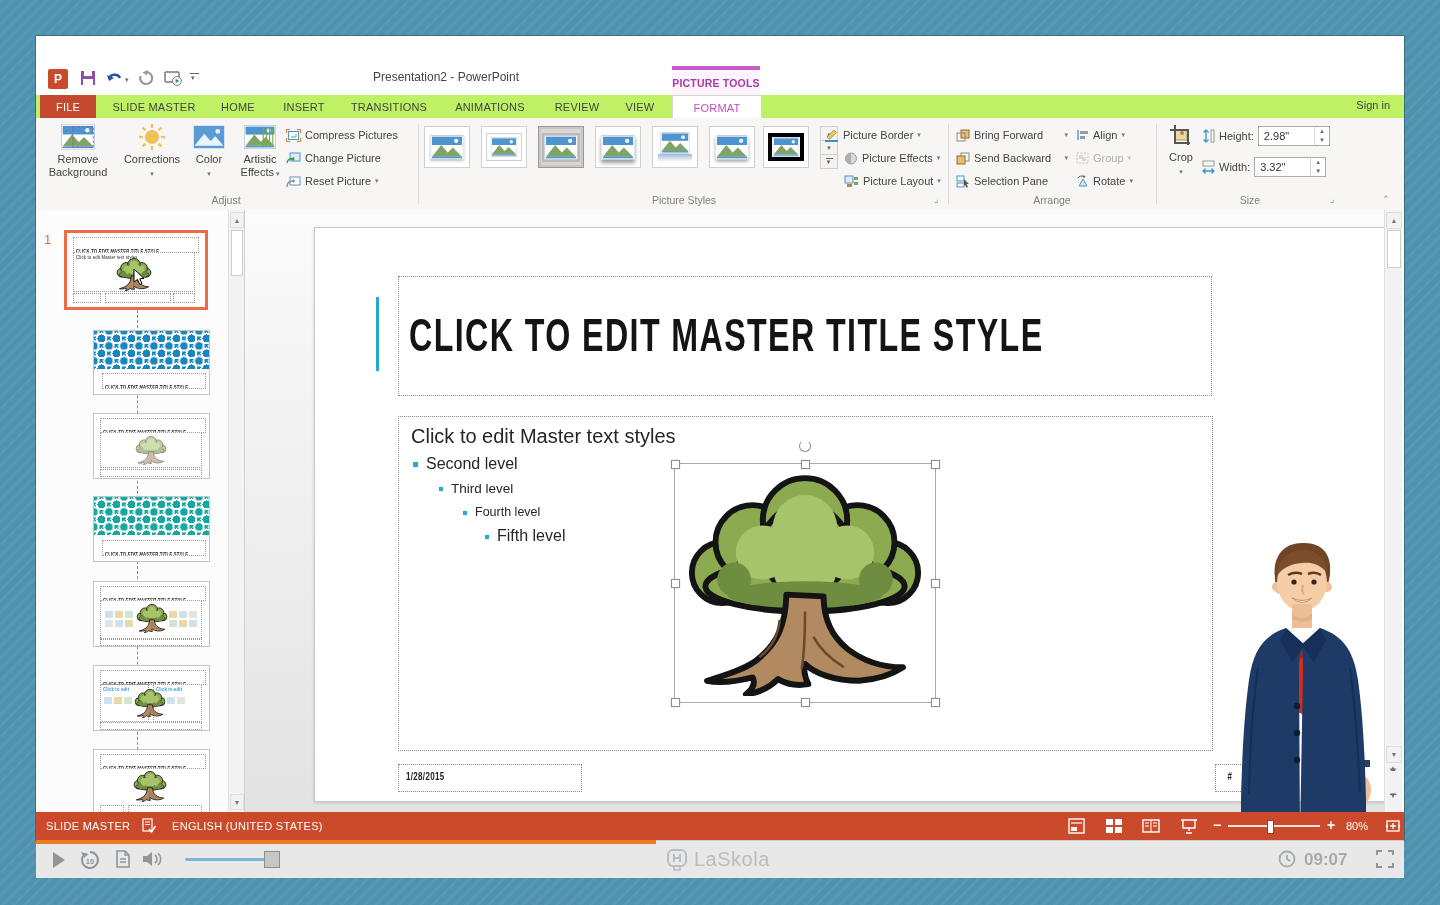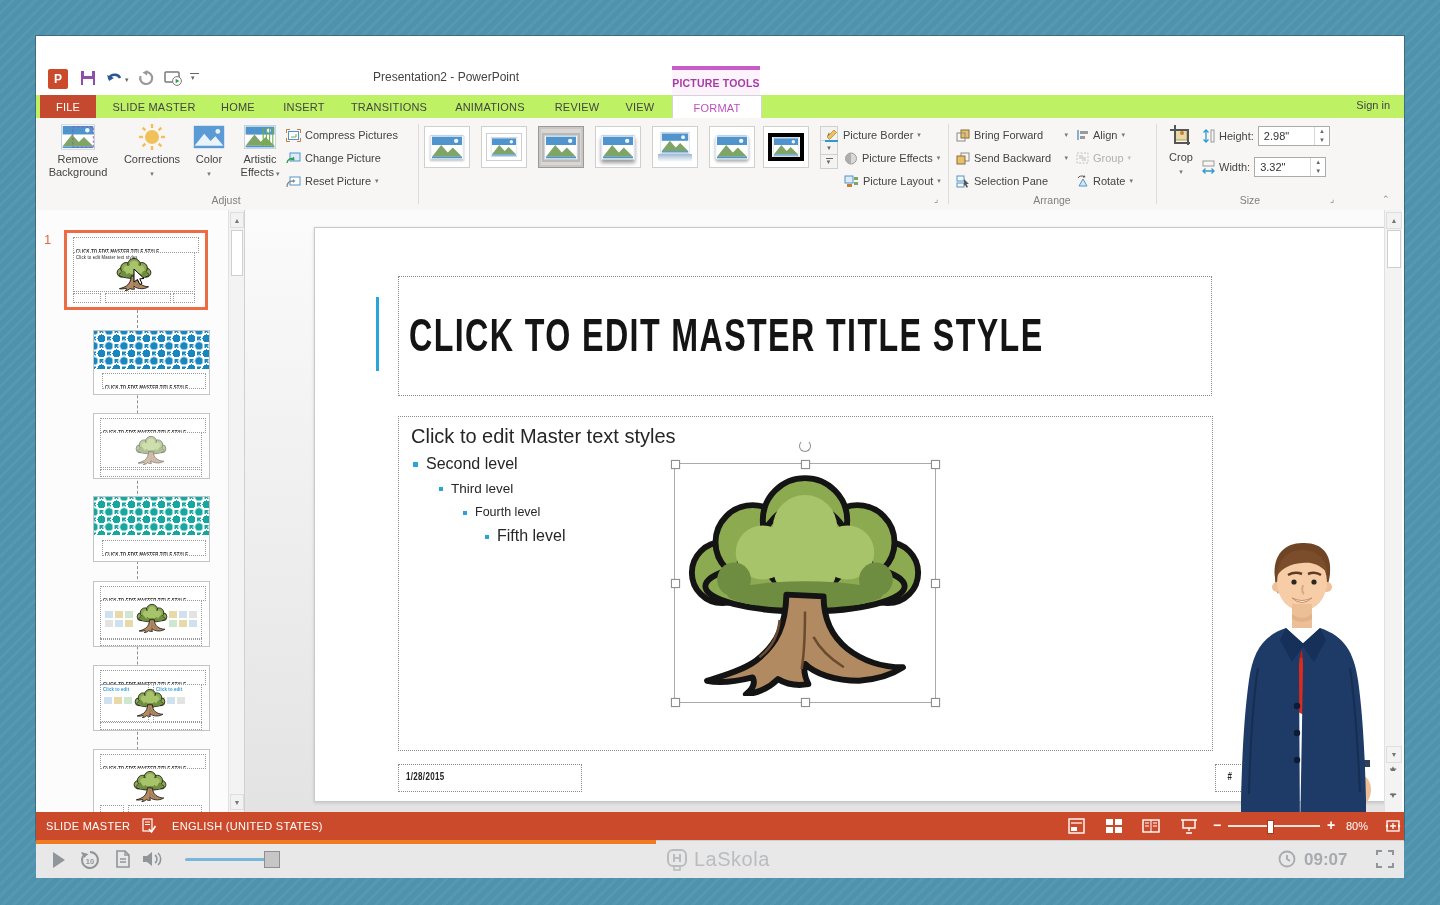--- a/index.html
+++ b/index.html
@@ -343,20 +343,21 @@
       <div class="sbtn" style="left:808px;top:53px;width:108px">
         <svg width="15" height="13" viewBox="0 0 15 13">
           <rect x="1" y="1" width="8" height="7" fill="#dcebf7" stroke="#4f94cd"></rect>
           <rect x="10" y="2" width="4" height="3" fill="#7fa566"></rect>
           <rect x="10" y="7" width="4" height="3" fill="#7fa566"></rect>
           <rect x="3" y="9" width="5" height="3" fill="#c77f35"></rect>
         </svg>
         <span>Picture Layout</span>
           <span class="darr">▾</span>
       </div>
+      <div class="glabel" style="left:386px;width:524px">Picture Styles</div>
       <div class="launcher" style="left:898px">⌟</div>
       <div class="gsep" style="left:912px"></div>
 
       <div class="sbtn" style="left:920px;top:7px;width:112px">
         <svg width="14" height="13" viewBox="0 0 14 13">
           <rect x="5" y="1" width="8" height="8" fill="#e8c06c" stroke="#8a6d3b"></rect>
           <rect x="1" y="4" width="8" height="8" fill="none" stroke="#8a8a8a"></rect>
         </svg>
         <span>Bring Forward</span>
           <span class="darr" style="margin-left:auto">▾</span>

